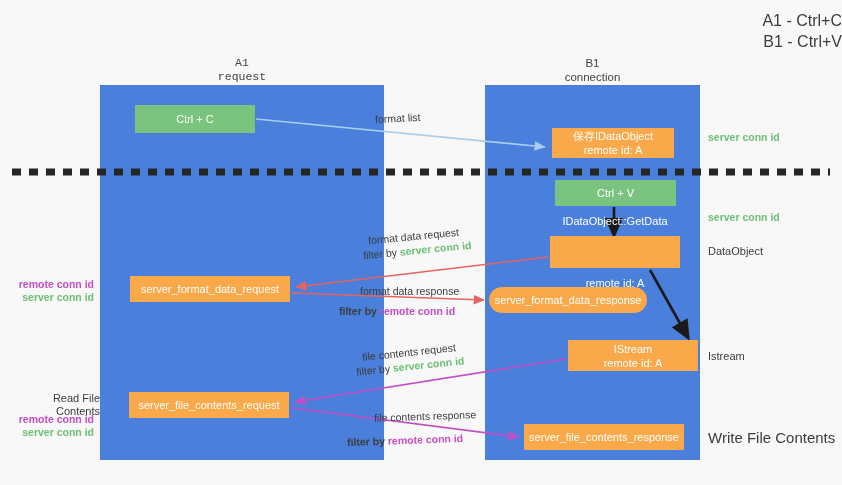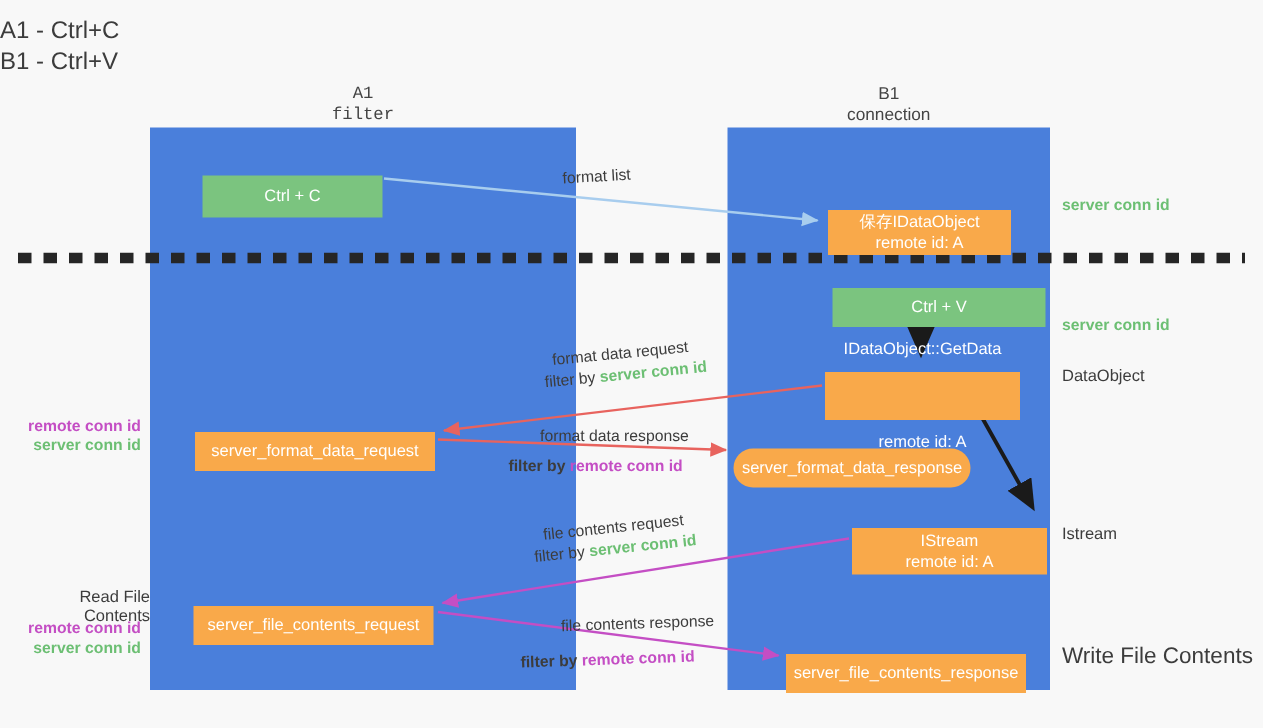--- a/index.html
+++ b/index.html
@@ -20,39 +20,38 @@
   .lane-head{
     position:absolute;text-align:center;
     color:#444;font-size:11.5px;line-height:14px;
   }
   #head-a{left:100px;top:56px;width:284px;font-family:Liberation Mono, monospace;}
   #head-b{left:485px;top:56px;width:215px;}
 
   
   #title{
     position:absolute;left:0;top:10px;width:842px;
-    text-align:left;color:#3c3c3c;font-size:16px;line-height:21px;
+    text-align:right;color:#3c3c3c;font-size:16px;line-height:21px;
   }
 
   
   .node{
     position:absolute;box-sizing:border-box;
     display:flex;flex-direction:column;
     align-items:center;justify-content:center;
     color:#ffffff;font-size:11px;line-height:14px;
     text-align:center;
-    margin-top:12px;
   }
   .orange{background:#f9a94a;}
   .green{background:#7bc47f;}
 
   
   #n-ctrlc   {left:135px;top:105px;width:120px;height:28px;}
   #n-save    {left:552px;top:128px;width:122px;height:30px;}
-  #n-ctrlv   {left:555px;top:180px;width:142px;height:26px;}
+  #n-ctrlv   {left:555px;top:180px;width:121px;height:26px;}
   #n-getdata {left:550px;top:236px;width:130px;height:32px;gap:48px;}
   #n-sfdreq  {left:130px;top:276px;width:160px;height:26px;}
   #n-sfdresp {left:489px;top:287px;width:158px;height:26px;border-radius:13px;}
   #n-istream {left:568px;top:340px;width:130px;height:31px;}
   #n-sfcreq  {left:129px;top:392px;width:160px;height:26px;}
   #n-sfcresp {left:524px;top:424px;width:160px;height:26px;}
 
   
   .note{position:absolute;font-size:10.5px;line-height:13px;}
   .green-t{color:#6cbf73;font-weight:bold;}
@@ -88,21 +87,21 @@
 
 <div id="stage">
 
   <div id="title">
     <div>A1 - Ctrl+C</div>
     <div>B1 - Ctrl+V</div>
   </div>
 
   <div class="lane-head" id="head-a">
     <div>A1</div>
-    <div>filter</div>
+    <div>request</div>
   </div>
   <div class="lane-head" id="head-b">
     <div>B1</div>
     <div>connection</div>
   </div>
 
   <div class="lane" id="lane-a"></div>
   <div class="lane" id="lane-b"></div>
 
   <svg id="wires" viewBox="0 0 842 485">

